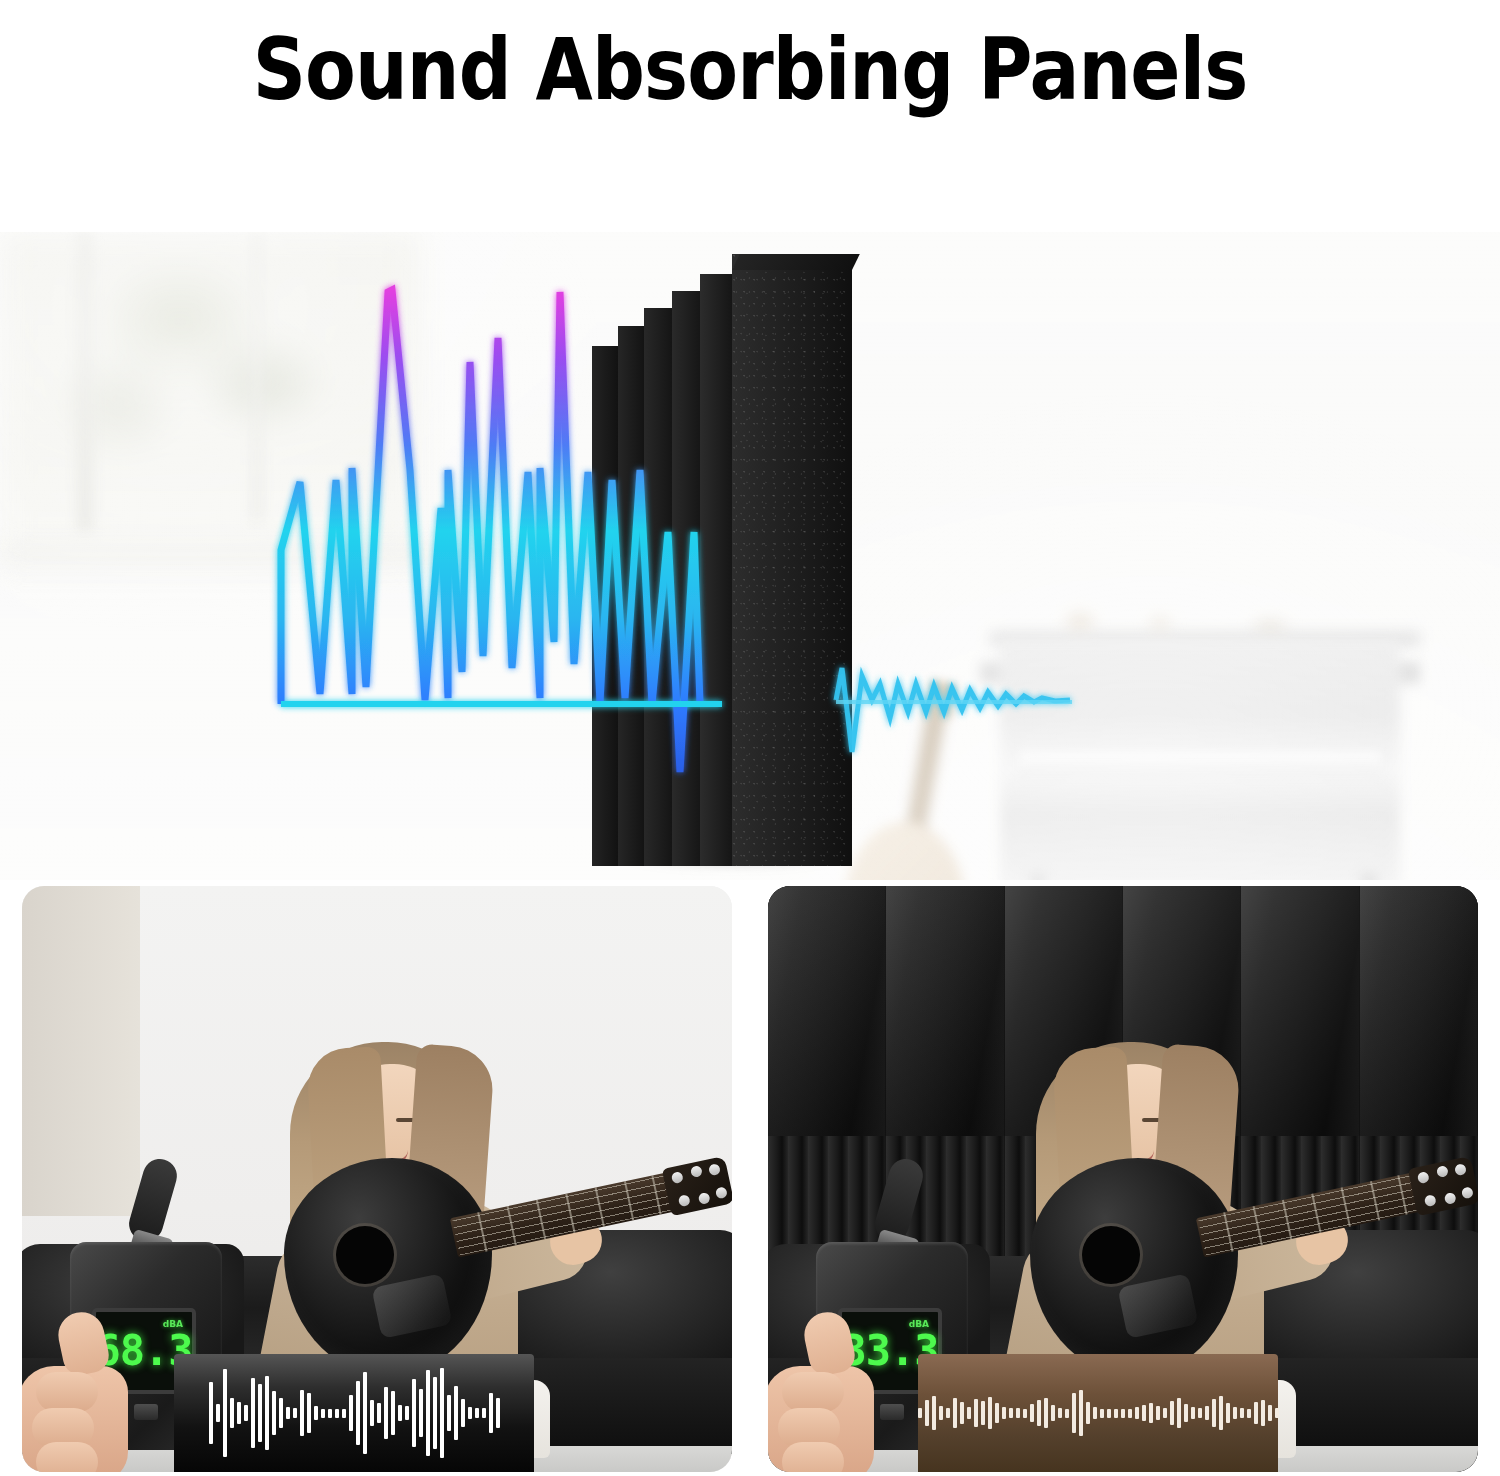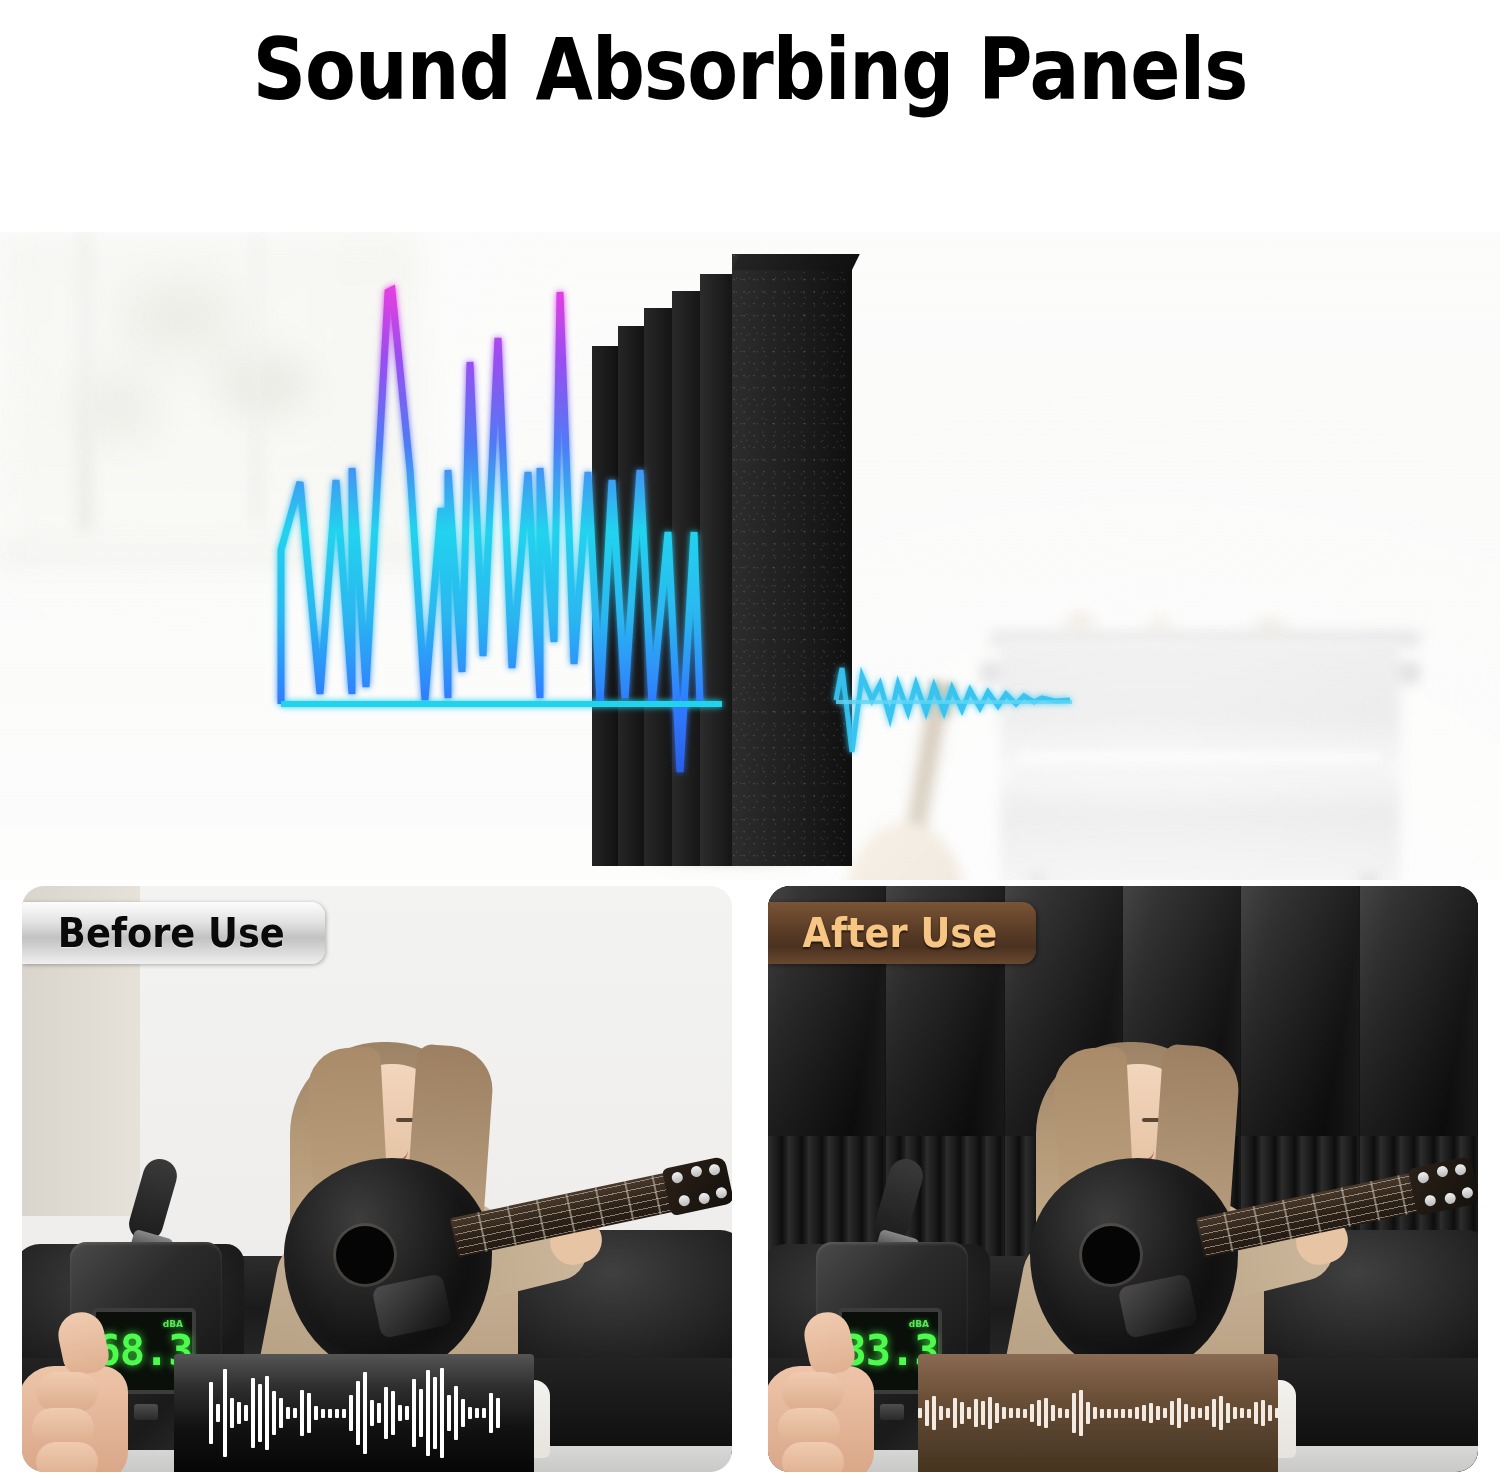--- a/index.html
+++ b/index.html
@@ -624,23 +624,20 @@
       </div>
       <div class="hand-holding">
         <div class="palm"></div>
         <div class="thumb"></div>
         <div class="finger" style="left:6px;  top:62px;"></div>
         <div class="finger" style="left:2px;  top:98px;"></div>
         <div class="finger" style="left:6px;  top:132px;"></div>
       </div>
     </div>
 
-    <div class="badge badge-before">
-      <span class="badge-text">Before Use</span>
-    </div>
 
     <div class="wave-strip wave-strip-before">
         <div class="wbar" style="height: 62px;"></div>
         <div class="wbar" style="height: 18px;"></div>
         <div class="wbar" style="height: 88px;"></div>
         <div class="wbar" style="height: 30px;"></div>
         <div class="wbar" style="height: 22px;"></div>
         <div class="wbar" style="height: 16px;"></div>
         <div class="wbar" style="height: 70px;"></div>
         <div class="wbar" style="height: 58px;"></div>
@@ -764,23 +761,20 @@
       </div>
       <div class="hand-holding">
         <div class="palm"></div>
         <div class="thumb"></div>
         <div class="finger" style="left:6px;  top:62px;"></div>
         <div class="finger" style="left:2px;  top:98px;"></div>
         <div class="finger" style="left:6px;  top:132px;"></div>
       </div>
     </div>
 
-    <div class="badge badge-after">
-      <span class="badge-text">After Use</span>
-    </div>
 
     <div class="wave-strip wave-strip-after">
         <div class="wbar" style="height: 10px;"></div>
         <div class="wbar" style="height: 26px;"></div>
         <div class="wbar" style="height: 34px;"></div>
         <div class="wbar" style="height: 14px;"></div>
         <div class="wbar" style="height: 10px;"></div>
         <div class="wbar" style="height: 30px;"></div>
         <div class="wbar" style="height: 22px;"></div>
         <div class="wbar" style="height: 12px;"></div>

